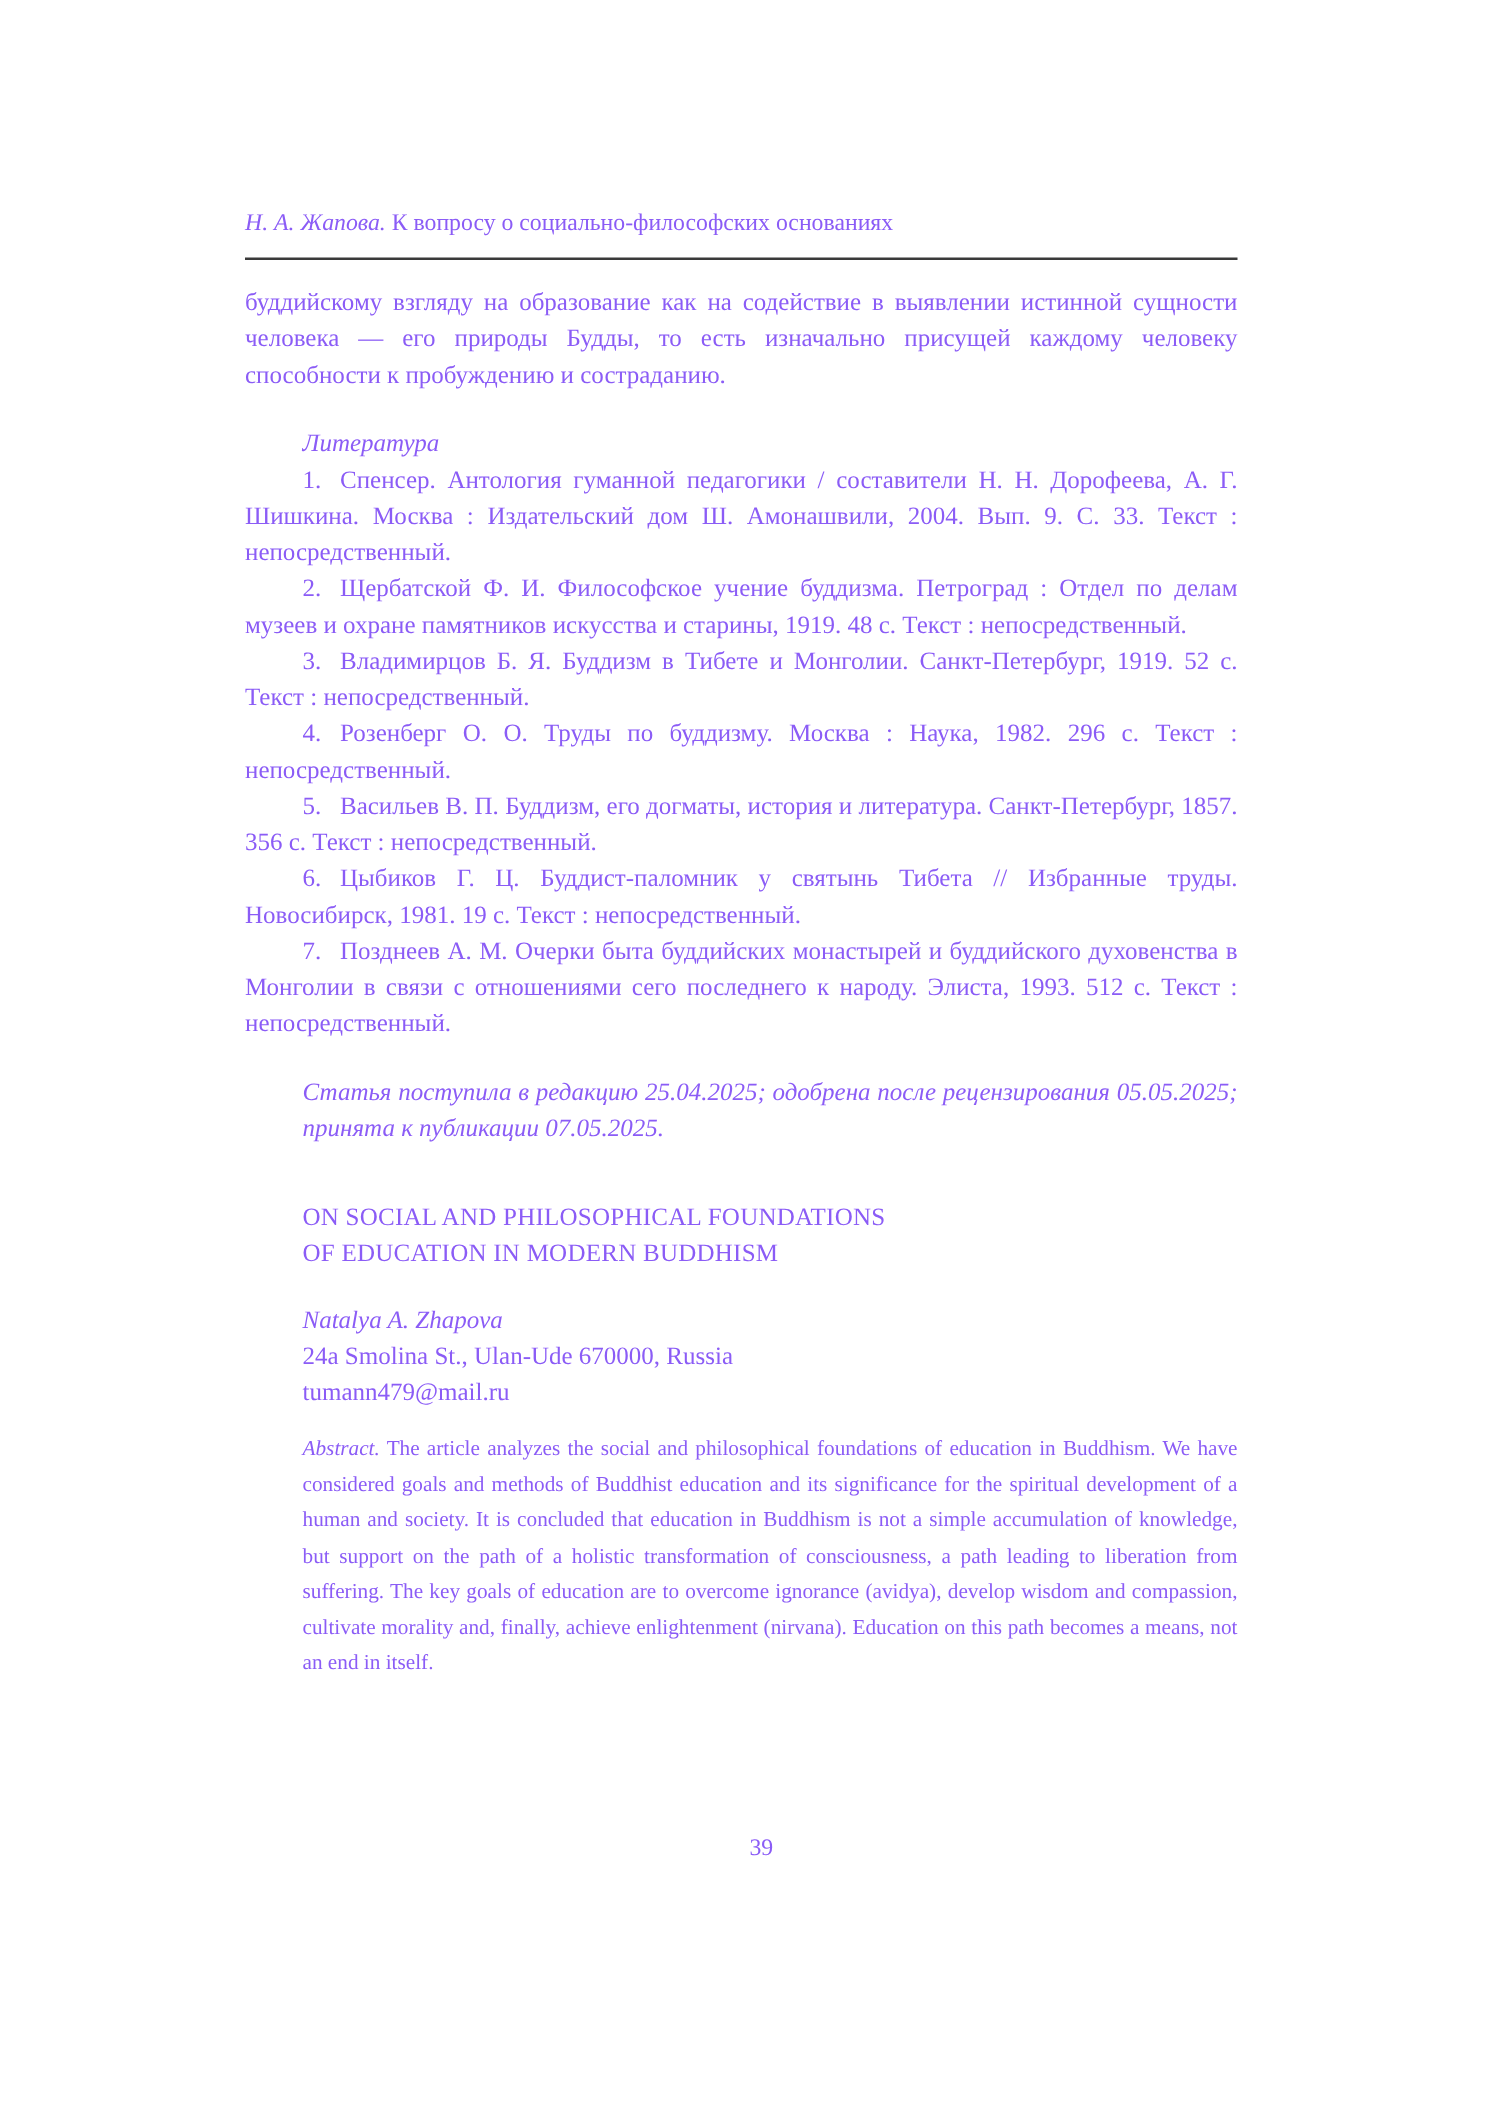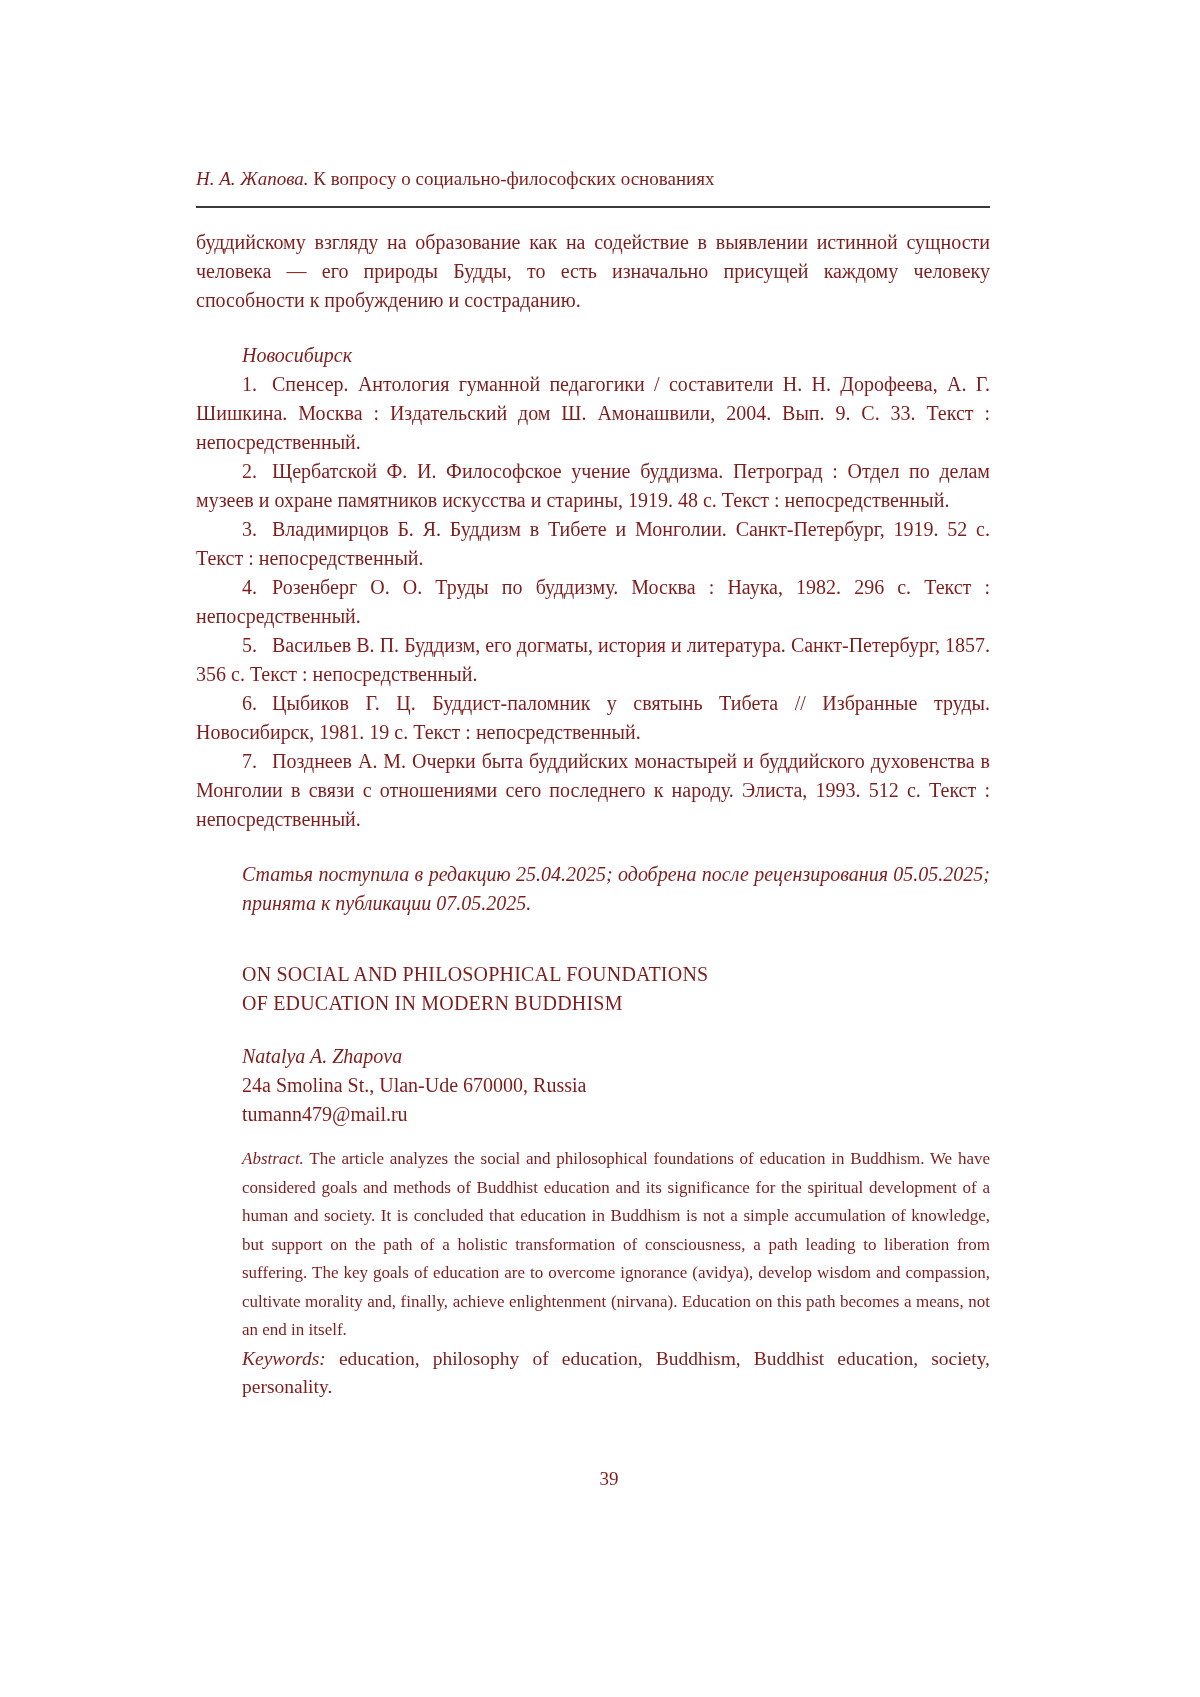--- a/index.html
+++ b/index.html
@@ -2,21 +2,21 @@
 <html><head>
 <meta charset="utf-8">
 <style>
   html, body { margin: 0; padding: 0; background: #ffffff; }
   .page {
     position: relative;
     width: 1200px;
     height: 1697px;
     background: #ffffff;
     font-family: "Liberation Serif", serif;
-    color: #7f1d1d;
+    color: #8b5cf6;
     overflow: hidden;
   }
   .content {
     position: absolute;
     left: 196px;
     top: 165px;
     width: 794px;
   }
   .it { font-style: italic; }
   .running-header {
@@ -96,21 +96,21 @@
   <div class="content">
 
     <div class="running-header">
       <div><span class="it">Н. А. Жапова.</span><span> К вопросу о социально-философских основаниях</span></div>
     </div>
 
     <div class="rule"></div>
 
     <p class="body-par">буддийскому взгляду на образование как на содействие в выявлении истинной сущности человека — его природы Будды, то есть изначально присущей каждому человеку способности к пробуждению и состраданию.</p>
 
-    <p class="lit-heading it">Новосибирск</p>
+    <p class="lit-heading it">Литература</p>
 
     <p class="ref"><span class="ref-num">1.</span><span>Спенсер. Антология гуманной педагогики / составители Н. Н. Дорофеева, А. Г. Шишкина. Москва : Издательский дом Ш. Амонашвили, 2004. Вып. 9. С. 33. Текст : непосредственный.</span></p>
     <p class="ref"><span class="ref-num">2.</span><span>Щербатской Ф. И. Философское учение буддизма. Петроград : Отдел по делам музеев и охране памятников искусства и старины, 1919. 48 с. Текст : непосредственный.</span></p>
     <p class="ref"><span class="ref-num">3.</span><span>Владимирцов Б. Я. Буддизм в Тибете и Монголии. Санкт-Петербург, 1919. 52 с. Текст : непосредственный.</span></p>
     <p class="ref"><span class="ref-num">4.</span><span>Розенберг О. О. Труды по буддизму. Москва : Наука, 1982. 296 с. Текст : непосредственный.</span></p>
     <p class="ref"><span class="ref-num">5.</span><span>Васильев В. П. Буддизм, его догматы, история и литература. Санкт-Петербург, 1857. 356 с. Текст : непосредственный.</span></p>
     <p class="ref"><span class="ref-num">6.</span><span>Цыбиков Г. Ц. Буддист-паломник у святынь Тибета // Избранные труды. Новосибирск, 1981. 19 с. Текст : непосредственный.</span></p>
     <p class="ref"><span class="ref-num">7.</span><span>Позднеев А. М. Очерки быта буддийских монастырей и буддийского духовенства в Монголии в связи с отношениями сего последнего к народу. Элиста, 1993. 512 с. Текст : непосредственный.</span></p>
 
     <p class="note it">Статья поступила в редакцию 25.04.2025; одобрена после рецензирования 05.05.2025; принята к публикации 07.05.2025.</p>
@@ -121,18 +121,17 @@
     </div>
 
     <div class="author-block">
       <div class="it">Natalya A. Zhapova</div>
       <div>24a Smolina St., Ulan-Ude 670000, Russia</div>
       <div>tumann479@mail.ru</div>
     </div>
 
     <p class="abstract"><span class="it">Abstract.</span><span> The article analyzes the social and philosophical foundations of education in Buddhism. We have considered goals and methods of Buddhist education and its significance for the spiritual development of a human and society. It is concluded that education in Buddhism is not a simple accumulation of knowledge, but support on the path of a holistic transformation of consciousness, a path leading to liberation from suffering. The key goals of education are to overcome ignorance (avidya), develop wisdom and compassion, cultivate morality and, finally, achieve enlightenment (nirvana). Education on this path becomes a means, not an end in itself.</span></p>
 
-    <p class="keywords"><span class="it">Keywords:</span><span> education, philosophy of education, Buddhism, Buddhist education, society, personality.</span></p>
 
   </div>
 
   <div class="page-number">39</div>
 </div>
 
 </body></html>

